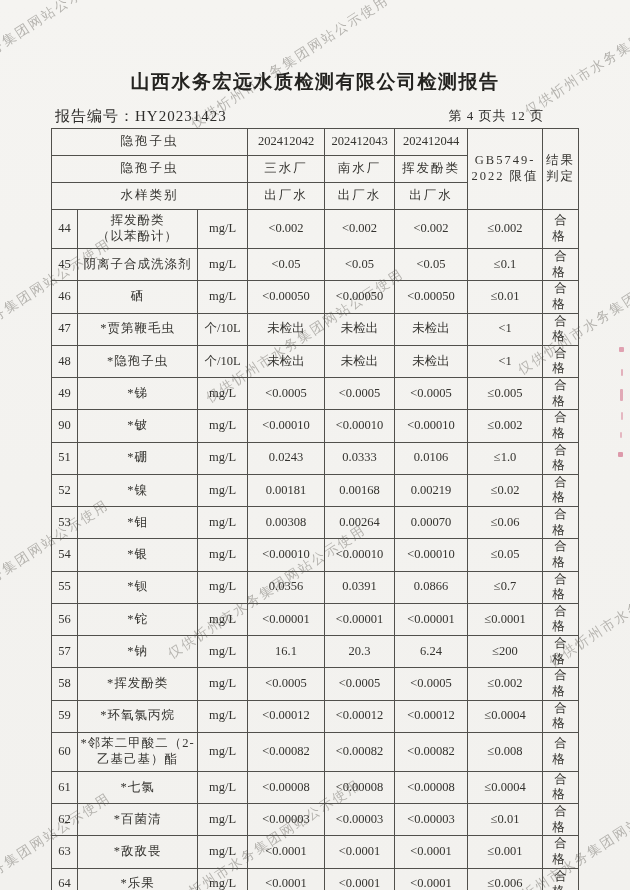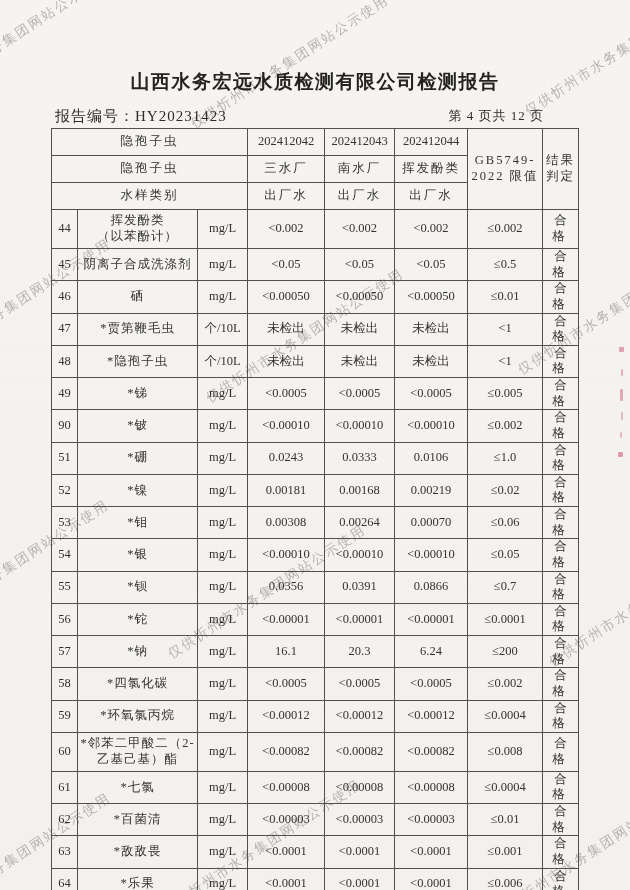--- a/index.html
+++ b/index.html
@@ -108,21 +108,21 @@
     <td>≤0.002</td>
     <td class="cell-result">合格</td>
   </tr>
       <tr>
     <td class="cell-no">45</td>
     <td class="cell-name">阴离子合成洗涤剂</td>
     <td>mg/L</td>
     <td>&lt;0.05</td>
     <td>&lt;0.05</td>
     <td>&lt;0.05</td>
-    <td>≤0.5</td>
+    <td>≤0.1</td>
     <td class="cell-result">合格</td>
   </tr>
       <tr>
     <td class="cell-no">46</td>
     <td class="cell-name">硒</td>
     <td>mg/L</td>
     <td>&lt;0.00050</td>
     <td>&lt;0.00050</td>
     <td>&lt;0.00050</td>
     <td>≤0.01</td>
@@ -233,21 +233,21 @@
     <td class="cell-name">*钠</td>
     <td>mg/L</td>
     <td>16.1</td>
     <td>20.3</td>
     <td>6.24</td>
     <td>≤200</td>
     <td class="cell-result">合格</td>
   </tr>
       <tr>
     <td class="cell-no">58</td>
-    <td class="cell-name">*四氯化碳</td>
+    <td class="cell-name">*挥发酚类</td>
     <td>mg/L</td>
     <td>&lt;0.0005</td>
     <td>&lt;0.0005</td>
     <td>&lt;0.0005</td>
     <td>≤0.002</td>
     <td class="cell-result">合格</td>
   </tr>
       <tr>
     <td class="cell-no">59</td>
     <td class="cell-name">*环氧氯丙烷</td>

